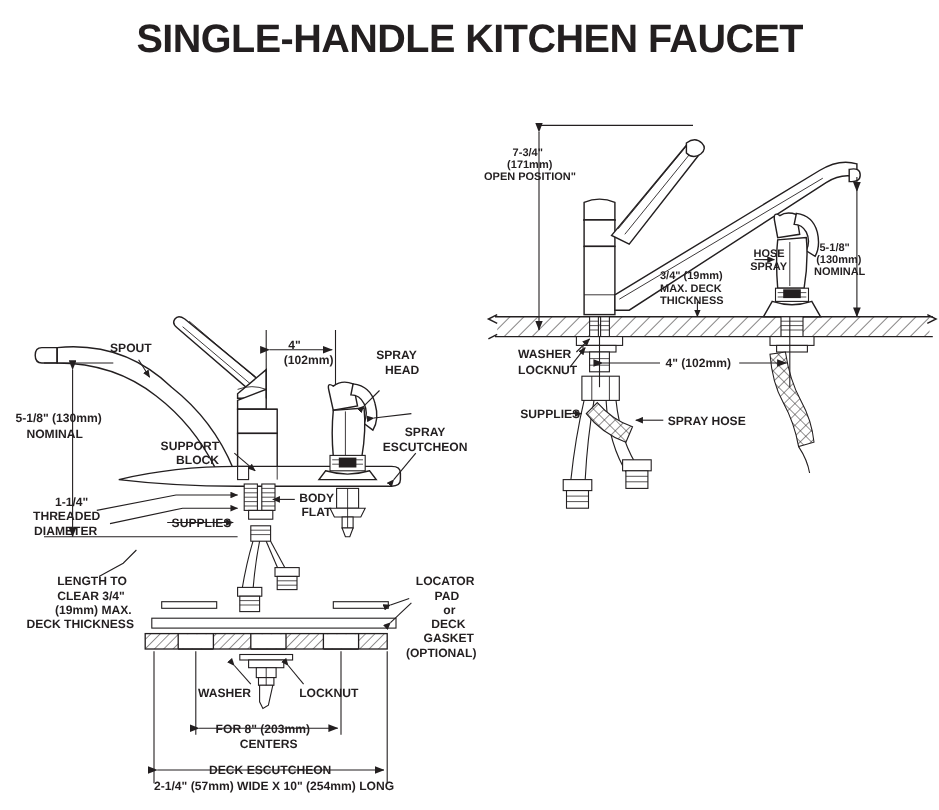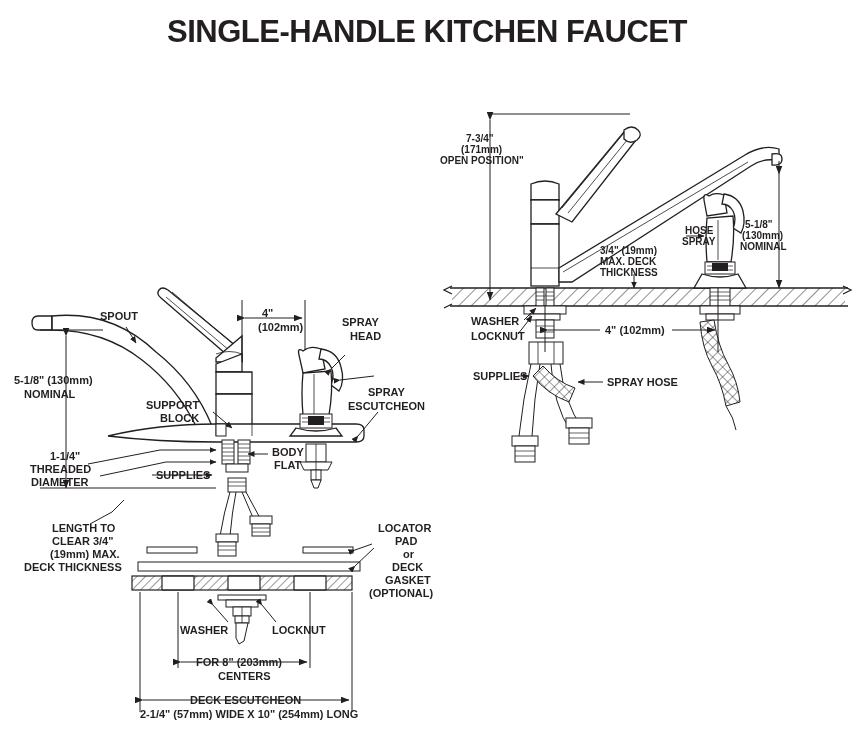--- a/index.html
+++ b/index.html
@@ -1,20 +1,20 @@
 <!DOCTYPE html>
 <html><head>
 <meta charset="utf-8">
 <style>
   html,body{margin:0;padding:0;background:#ffffff;}
   body{width:854px;height:736px;position:relative;overflow:hidden;
        font-family:"Liberation Sans",sans-serif;color:#231f20;}
   #title{
     position:absolute;left:0;top:14px;width:854px;text-align:center;
-    font-size:31px;font-weight:bold;letter-spacing:-0.5px;color:#231f20;
+    font-size:36px;font-weight:bold;letter-spacing:-0.5px;color:#231f20;
   }
   #canvas{position:absolute;left:0;top:0;width:854px;height:736px;}
   text{font-family:"Liberation Sans",sans-serif;fill:#231f20;}
   .lbl{font-size:11px;font-weight:bold;}
   .lbl-sm{font-size:10px;font-weight:bold;}
   .ln{stroke:#231f20;fill:none;}
   .thin{stroke-width:1;}
   .med{stroke-width:1.3;}
   .hair{stroke-width:0.8;}
   .fillw{fill:#ffffff;}

